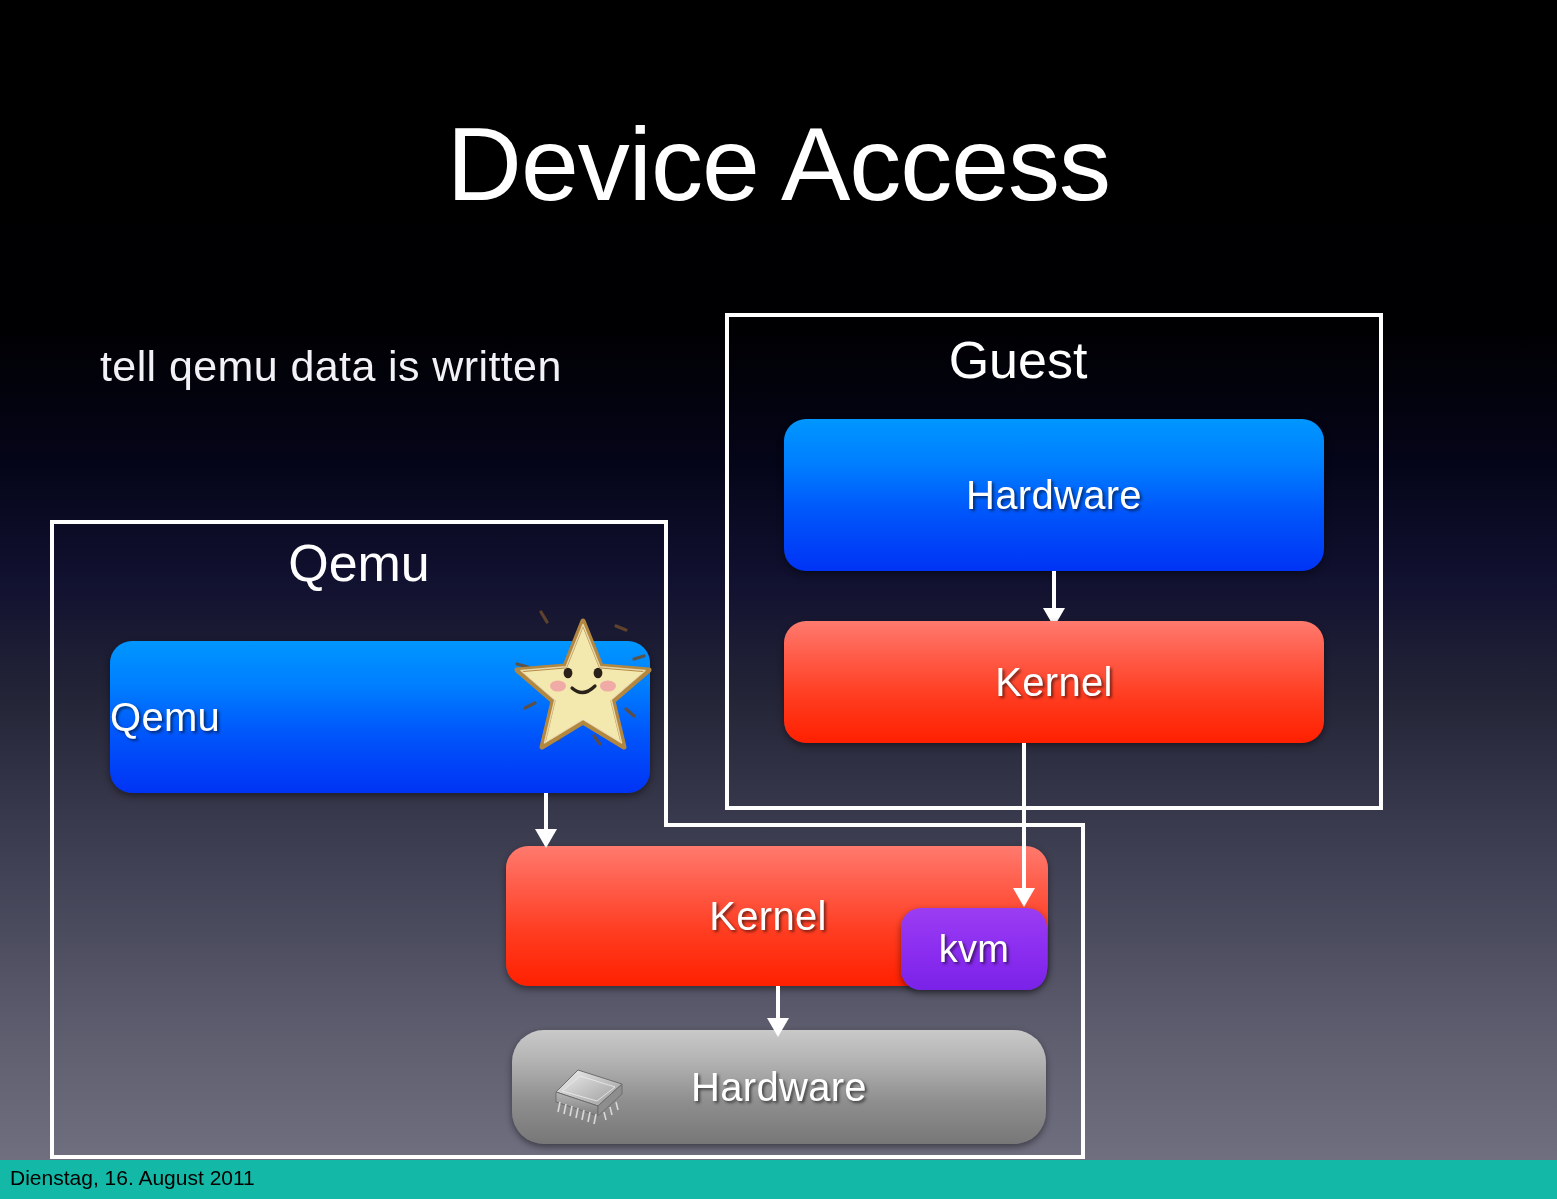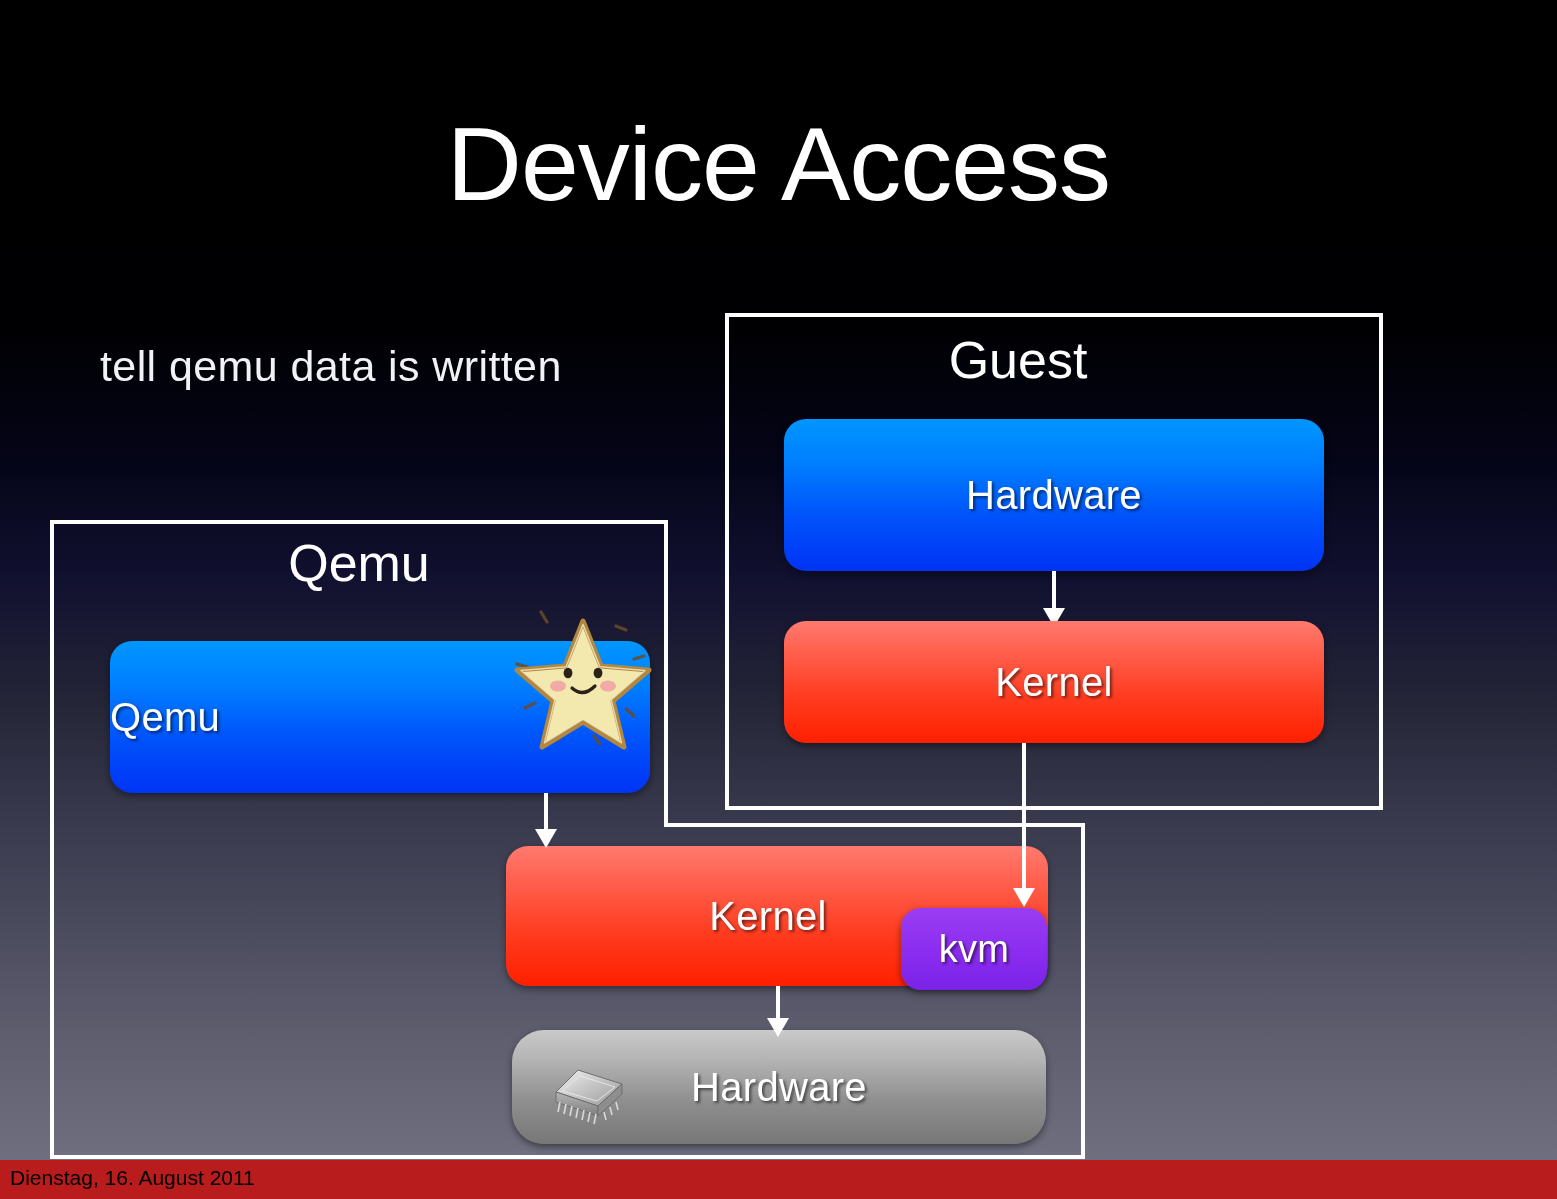--- a/index.html
+++ b/index.html
@@ -140,21 +140,21 @@
     height: 70px;
   }
 
   
   #footer {
     position: absolute;
     left: 0;
     top: 1160px;
     width: 1557px;
     height: 39px;
-    background: #b91c1c;
+    background: #14b8a6;
   }
   #footer-date {
     position: absolute;
     left: 10px;
     top: 6px;
     color: #000000;
     font-size: 21px;
     white-space: nowrap;
   }
 </style>

